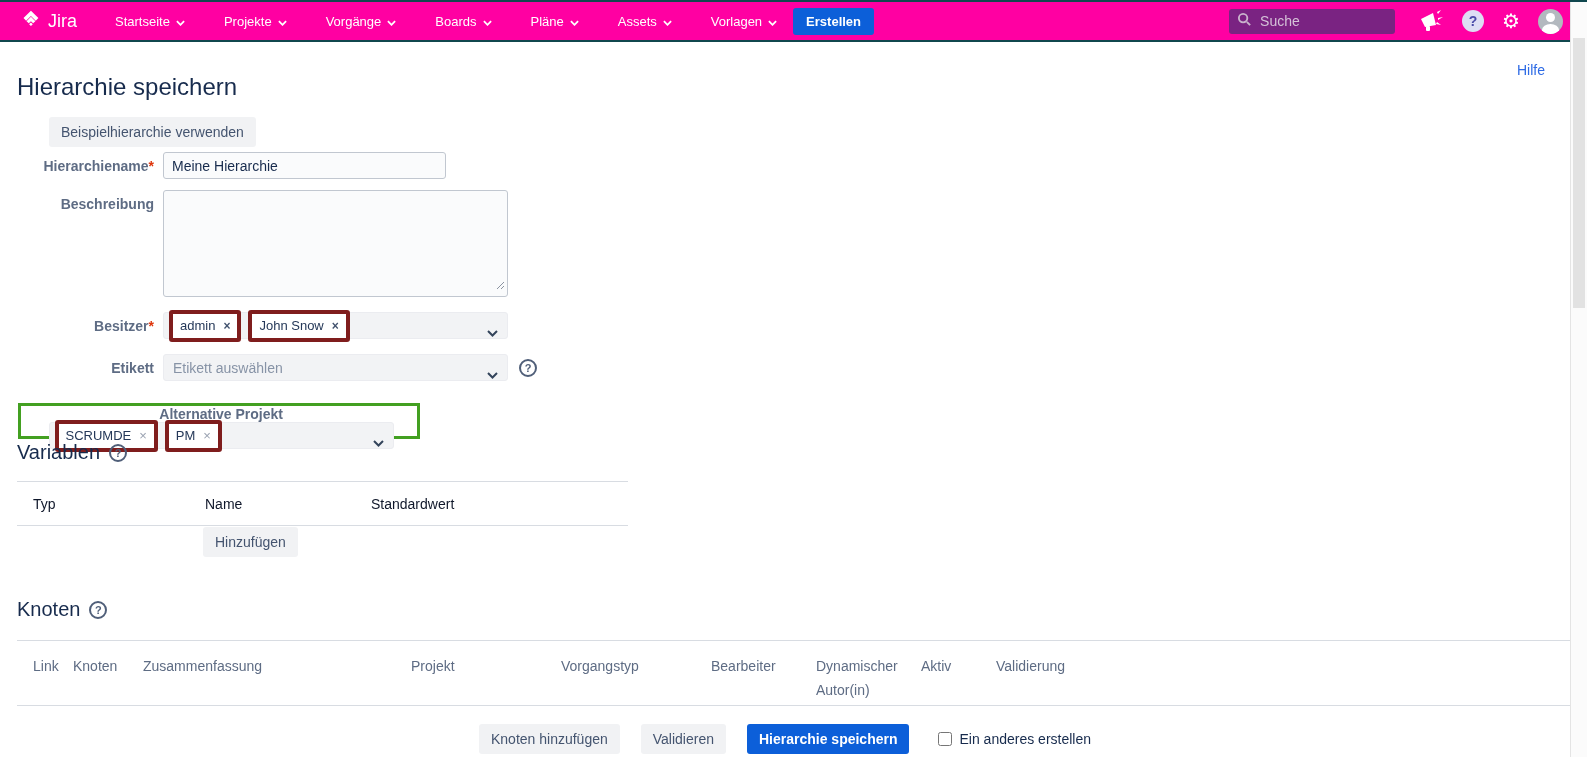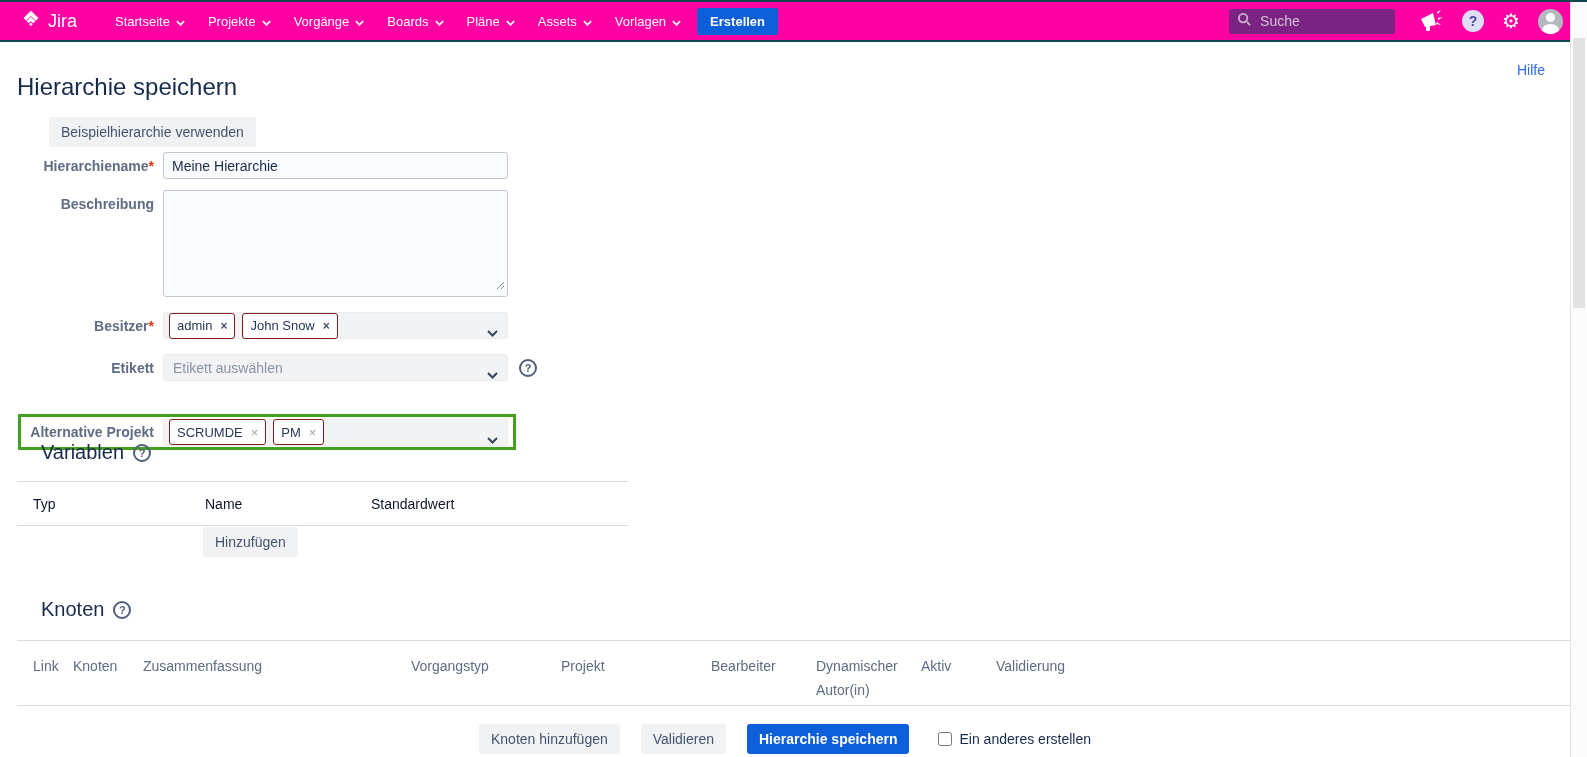--- a/index.html
+++ b/index.html
@@ -10,21 +10,21 @@
   }
   .page { position:relative; width:1587px; height:757px; }
 
   
   .topbar {
     position:absolute; top:0; left:0; width:1587px; height:42px;
     background:#FF00A2; border-top:2px solid #10474E; border-bottom:2px solid #10474E;
     display:flex; align-items:center; padding:0 10px 0 20px;
   }
   .logo { display:flex; align-items:center; gap:7px; color:#fff; font-size:18px; cursor:pointer; }
-  .menu { display:flex; align-items:center; margin-left:38px; gap:23px; }
+  .menu { display:flex; align-items:center; margin-left:38px; gap:39px; }
   .menu-item { display:flex; align-items:center; gap:6px; color:#fff; font-size:13px; cursor:pointer; white-space:nowrap; }
   .create-btn {
     margin-left:16px; background:#0C5FD9; color:#fff; font-weight:bold; font-size:13px;
     border:none; border-radius:3px; padding:6px 13px; font-family:inherit; cursor:pointer;
   }
   .search {
     margin-left:auto; width:166px; height:25px; background:#7A2382; border-radius:3px;
     display:flex; align-items:center; padding:0 8px; gap:8px; cursor:text;
   }
   .search-ph { color:#D5C2D8; font-size:14px; }
@@ -53,60 +53,60 @@
   .btn-blue { background:#0C5FD9; color:#fff; font-weight:bold; }
 
   .sample-btn { position:absolute; left:49px; top:117px; }
 
   .form-row { position:absolute; left:0; display:flex; align-items:center; }
   .form-label { width:154px; text-align:right; color:#5E6C84; font-size:14px; font-weight:600; }
   .req { color:#DE350B; }
   .form-field { margin-left:9px; width:345px; }
 
   .text-input {
-    width:345px; height:27px; background:#FAFBFC; border:1px solid #C1C7D0; border-radius:3px;
+    width:283px; height:27px; background:#FAFBFC; border:1px solid #C1C7D0; border-radius:3px;
     font-family:inherit; font-size:14px; color:#172B4D; padding:0 8px;
   }
   .textarea-wrap { position:relative; width:345px; height:107px; }
   .textarea {
     width:345px; height:107px; background:#FAFBFC; border:1px solid #C1C7D0; border-radius:3px;
     font-family:inherit; font-size:14px; color:#172B4D; padding:6px 8px; resize:none;
   }
   .grip { position:absolute; right:3px; bottom:3px; }
 
   .select {
     position:relative; background:#F2F3F5; border:1px solid #EBECF0; border-radius:3px;
     height:27px; display:flex; align-items:center; padding:0 26px 0 5px; cursor:pointer;
   }
   .select .chev { position:absolute; right:9px; top:10px; }
   .placeholder { color:#8793A6; font-size:14px; padding-left:4px; }
 
   .chip {
-    background:#fff; border:1px solid #7f1d1d; border-radius:3px; height:21px;
+    background:#fff; border:4px solid #7f1d1d; border-radius:3px; height:21px;
     display:inline-flex; align-items:center; padding:12px 7px; font-size:13px; color:#253858;
     gap:8px; margin-right:7px; white-space:nowrap;
   }
   .chip .x { font-size:12px; color:#42526E; font-weight:bold; cursor:pointer; line-height:1; }
   .chip.light .x { color:#99A1B0; font-weight:normal; font-size:13px; }
 
   .qicon {
     width:18px; height:18px; border-radius:50%; border:2px solid #505F79; color:#505F79;
     font-size:11px; font-weight:bold; display:flex; align-items:center; justify-content:center;
     flex:none; cursor:pointer;
   }
   .field-help { margin-left:11px; }
 
   .green-box {
-    position:absolute; left:18px; top:414px; width:498px; height:36px;
-    border:3px solid #43A021; display:flex; align-items:center; padding-right:5px;
+    position:absolute; left:18px; top:403px; width:402px; height:36px;
+    border:3px solid #43A021; display:flex; align-items:center; padding-right:5px;flex-direction:column;
   }
   .green-box .form-label { width:133px; }
 
   
-  .section-h { position:absolute; left:17px; font-size:20px; color:#172B4D; display:flex; align-items:center; gap:9px;margin-left:24px; }
+  .section-h { position:absolute; left:17px; font-size:20px; color:#172B4D; display:flex; align-items:center; gap:9px; }
   .h-variables { top:441px; }
   .h-nodes { top:598px; }
 
   .var-table { position:absolute; left:17px; top:481px; width:611px; }
   .var-head {
     display:grid; grid-template-columns:188px 166px 1fr; height:45px; align-items:center;
     border-top:1px solid #D8DCE2; border-bottom:1px solid #D8DCE2; color:#0f172a; font-size:14px;
   }
   .var-head .c1 { padding-left:16px; }
   .add-var-btn { position:absolute; left:203px; top:527px; }
@@ -319,22 +319,22 @@
   <div class="section-h h-nodes">
     <span>Knoten</span>
     <span class="qicon">?</span>
   </div>
 
   <div class="knoten-table">
     <div class="knoten-head">
       <div class="c1">Link</div>
       <div>Knoten</div>
       <div>Zusammenfassung</div>
+      <div>Projekt</div>
       <div>Vorgangstyp</div>
-      <div>Projekt</div>
       <div>Bearbeiter</div>
       <div>Dynamischer Autor(in)</div>
       <div>Aktiv</div>
       <div>Validierung</div>
     </div>
   </div>
 
   <div class="footer">
     <button class="btn btn-gray">Knoten hinzufügen</button>
     <button class="btn btn-gray">Validieren</button>

